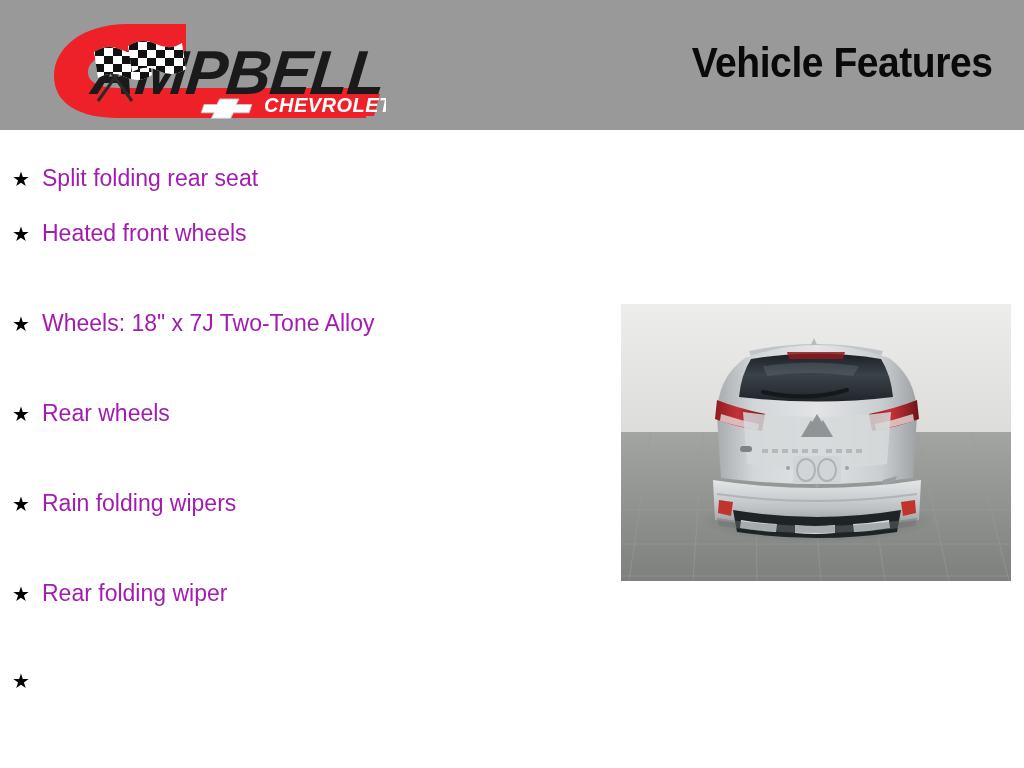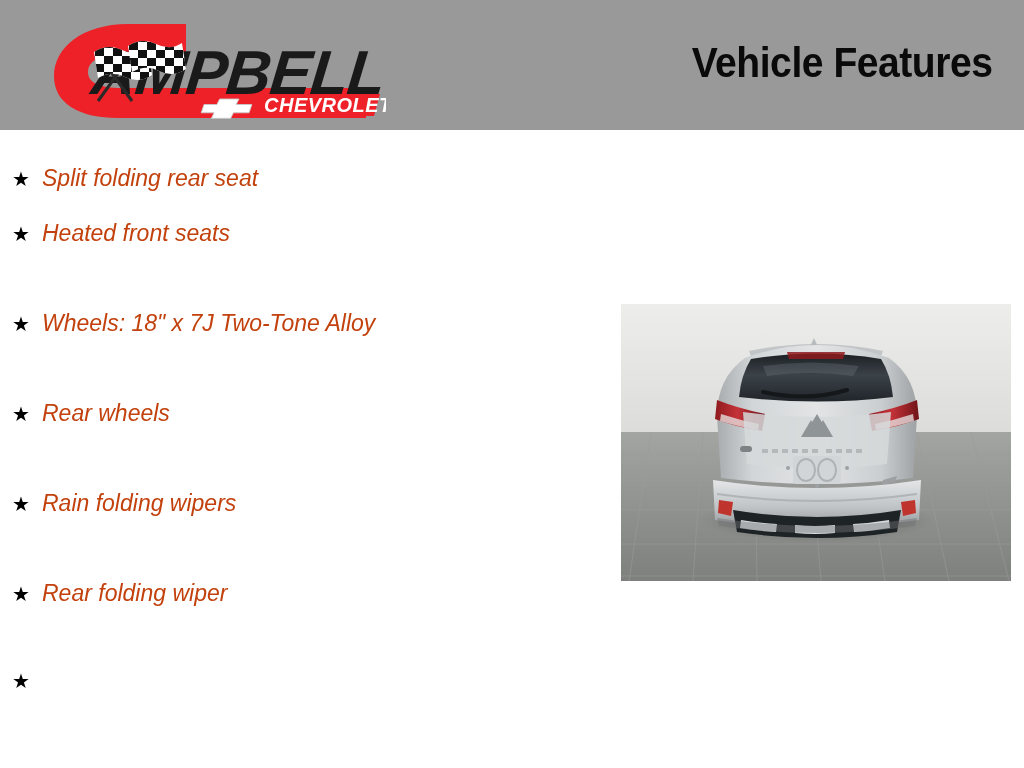--- a/index.html
+++ b/index.html
@@ -73,23 +73,22 @@
     flex: 0 0 auto;
     width: 30px;
     font-size: 20px;
     line-height: 22px;
     color: #000000;
   }
   .feature-label {
     flex: 1 1 auto;
     font-size: 23px;
     line-height: 26px;
-    color: #c2410c;
+    color: #a21caf;
     white-space: nowrap;
-    font-style: italic;
   }
 
   
   #vehicle-photo {
     position: absolute;
     left: 621px;
     top: 304px;
     width: 390px;
     height: 277px;
     overflow: hidden;
@@ -190,21 +189,21 @@
 
 <div id="page-title">Vehicle Features</div>
 
 <ul id="features-list">
   <li class="feature-item">
     <span class="feature-bullet">★</span>
     <span class="feature-label">Split folding rear seat</span>
   </li>
   <li class="feature-item">
     <span class="feature-bullet">★</span>
-    <span class="feature-label">Heated front seats</span>
+    <span class="feature-label">Heated front wheels</span>
   </li>
   <li class="feature-item">
     <span class="feature-bullet">★</span>
     <span class="feature-label">Wheels: 18" x 7J Two-Tone Alloy</span>
   </li>
   <li class="feature-item">
     <span class="feature-bullet">★</span>
     <span class="feature-label">Rear wheels</span>
   </li>
   <li class="feature-item">

